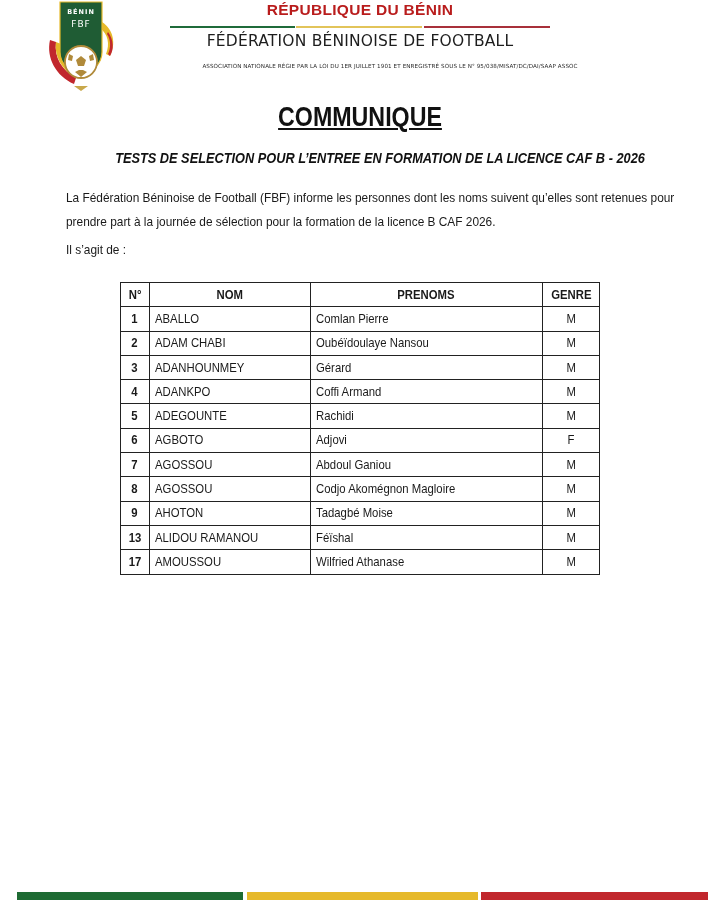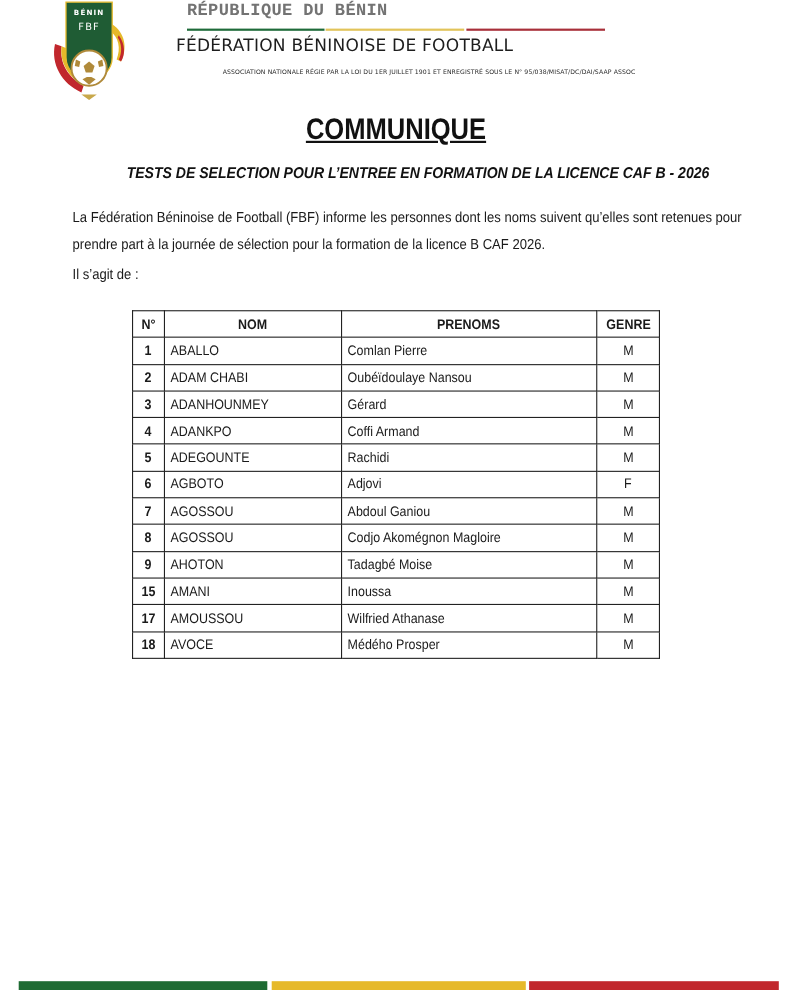--- a/index.html
+++ b/index.html
@@ -3,29 +3,29 @@
 <meta charset="utf-8">
 <style>
   html, body { margin: 0; padding: 0; }
   body {
     width: 720px; height: 900px; background: #ffffff; position: relative; overflow: hidden;
     font-family: "Liberation Sans", sans-serif; color: #1a1a1a;
   }
   
   .logo { position: absolute; left: 44px; top: 0; width: 74px; height: 92px; }
   .rep-title {
-    position: absolute; left: 170px; width: 380px; top: 1px; text-align: left;
-    font-family: Liberation Mono, monospace; font-weight: bold; font-size: 15.5px; letter-spacing: 0.3px; color: #737373;
+    position: absolute; left: 170px; width: 380px; top: 1px; text-align: center;
+    font-family: Liberation Sans, sans-serif; font-weight: bold; font-size: 15.5px; letter-spacing: 0.3px; color: #b91c1c;
   }
   .tricolor-line { position: absolute; top: 26px; height: 2px; }
   .tl-green { left: 170px; width: 125px; background: #1f6b3a; }
   .tl-yellow { left: 296px; width: 126px; background: #e2c45a; }
   .tl-red { left: 424px; width: 126px; background: #a8303a; }
   .fed-title {
-    position: absolute; left: 160px; width: 400px; top: 32px; 
+    position: absolute; left: 160px; width: 400px; top: 32px; text-align: center;
     font-family: "DejaVu Sans", sans-serif; font-size: 15.5px; letter-spacing: 0.2px; color: #1d1d1d;
   }
   .assoc-line {
     position: absolute; left: 130px; width: 520px; top: 63px; text-align: center;
     font-family: "DejaVu Sans", sans-serif; font-size: 5.6px; color: #2a2a2a; letter-spacing: 0.1px;
   }
   
   .comm-title {
     position: absolute; left: 0; width: 720px; top: 102px; text-align: center;
     font-family: "Liberation Sans", sans-serif; font-weight: bold; font-size: 27px; text-decoration: underline;
@@ -160,35 +160,29 @@
         <td><span class="cond">Codjo Akomégnon Magloire</span></td>
         <td class="gen"><span class="condc">M</span></td>
       </tr>
       <tr>
         <td class="no"><span class="condc">9</span></td>
         <td><span class="cond">AHOTON</span></td>
         <td><span class="cond">Tadagbé Moise</span></td>
         <td class="gen"><span class="condc">M</span></td>
       </tr>
       <tr>
-        <td class="no"><span class="condc">15</span></td>
-        <td><span class="cond">AMANI</span></td>
-        <td><span class="cond">Inoussa</span></td>
+        <td class="no"><span class="condc">13</span></td>
+        <td><span class="cond">ALIDOU RAMANOU</span></td>
+        <td><span class="cond">Féïshal</span></td>
         <td class="gen"><span class="condc">M</span></td>
       </tr>
       <tr>
         <td class="no"><span class="condc">17</span></td>
         <td><span class="cond">AMOUSSOU</span></td>
         <td><span class="cond">Wilfried Athanase</span></td>
-        <td class="gen"><span class="condc">M</span></td>
-      </tr>
-      <tr>
-        <td class="no"><span class="condc">18</span></td>
-        <td><span class="cond">AVOCE</span></td>
-        <td><span class="cond">Médého Prosper</span></td>
         <td class="gen"><span class="condc">M</span></td>
       </tr>
     </tbody>
 </table>
 
 <div class="footer-bar fb-green"></div>
 <div class="footer-bar fb-yellow"></div>
 <div class="footer-bar fb-red"></div>
 
 </body></html>

